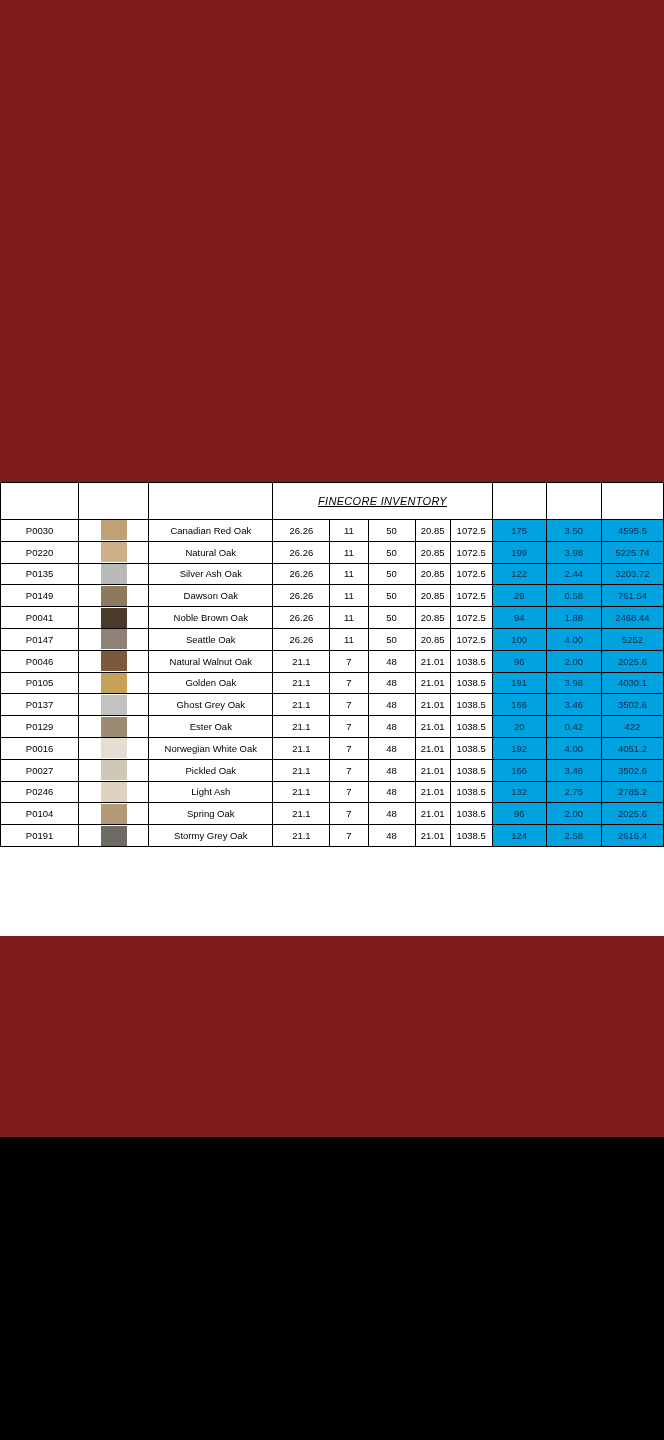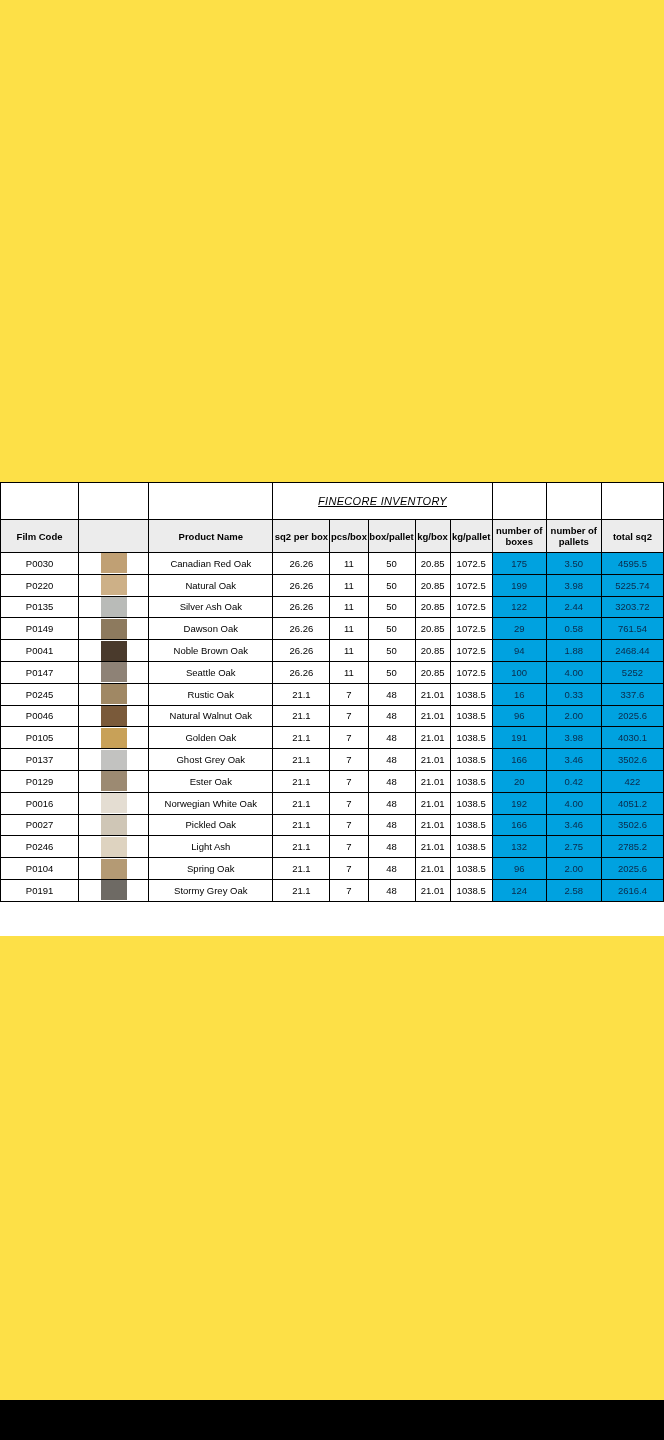--- a/index.html
+++ b/index.html
@@ -9,22 +9,22 @@
   }
   body {
     width: 664px;
     height: 1440px;
     font-family: "Liberation Sans", sans-serif;
     overflow: hidden;
   }
   #screen {
     position: relative;
     width: 664px;
-    height: 1400px;
-    background: #fde047;
+    height: 1137px;
+    background: #7f1d1d;
   }
   
   #sheet {
     position: absolute;
     left: 0;
     top: 482px;
     width: 664px;
     height: 454px;
     background: #ffffff;
     overflow: hidden;
@@ -136,33 +136,20 @@
         <tr class="title-row">
           <td class="blank-cell no-border"></td>
           <td class="blank-cell no-border"></td>
           <td class="blank-cell no-border"></td>
           <td class="title-cell no-border" colspan="5">FINECORE INVENTORY</td>
           <td class="blank-cell no-border"></td>
           <td class="blank-cell"></td>
           <td class="blank-cell"></td>
         </tr>
 
-        <tr class="head-row">
-          <td>Film Code</td>
-          <td class="swatch-head"></td>
-          <td>Product Name</td>
-          <td>sq2 per box</td>
-          <td>pcs/box</td>
-          <td>box/pallet</td>
-          <td>kg/box</td>
-          <td>kg/pallet</td>
-          <td>number of boxes</td>
-          <td>number of pallets</td>
-          <td>total sq2</td>
-        </tr>
 
         </tbody>
         <tbody id="rows-body">
           <tr class="data-row">
             <td class="code">P0030</td>
             <td class="swatch">
               <div class="swatch-inner" style="background: rgb(192, 160, 116); height: 20px;"></div>
             </td>
             <td class="name">Canadian Red Oak</td>
             <td>26.26</td>
@@ -243,35 +230,20 @@
             <td>26.26</td>
             <td>11</td>
             <td>50</td>
             <td>20.85</td>
             <td>1072.5</td>
             <td class="blue">100</td>
             <td class="blue">4.00</td>
             <td class="blue">5252</td>
           </tr>
           <tr class="data-row">
-            <td class="code">P0245</td>
-            <td class="swatch">
-              <div class="swatch-inner" style="background: rgb(160, 136, 100); height: 20px;"></div>
-            </td>
-            <td class="name">Rustic Oak</td>
-            <td>21.1</td>
-            <td>7</td>
-            <td>48</td>
-            <td>21.01</td>
-            <td>1038.5</td>
-            <td class="blue">16</td>
-            <td class="blue">0.33</td>
-            <td class="blue">337.6</td>
-          </tr>
-          <tr class="data-row">
             <td class="code">P0046</td>
             <td class="swatch">
               <div class="swatch-inner" style="background: rgb(122, 90, 58); height: 20px;"></div>
             </td>
             <td class="name">Natural Walnut Oak</td>
             <td>21.1</td>
             <td>7</td>
             <td>48</td>
             <td>21.01</td>
             <td>1038.5</td>

